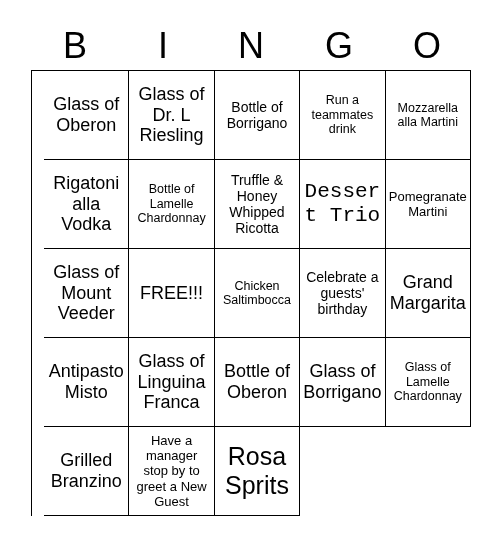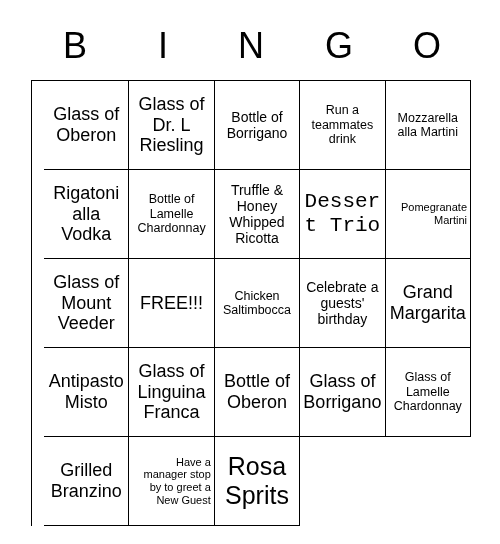--- a/index.html
+++ b/index.html
@@ -35,21 +35,21 @@
     justify-content: center;
     font-size: 36px;
     line-height: 1;
     font-weight: 400;
     letter-spacing: 0px;
     color: #000000;
   }
   #grid {
     position: absolute;
     left: 31px;
-    top: 80px;
+    top: 70px;
     width: 440px;
     height: 446px;
     display: grid;
     grid-template-columns: repeat(5, 1fr);
     grid-template-rows: repeat(5, 1fr);
     border-left: 1px solid #000000;
     border-top: 1px solid #000000;
     box-sizing: border-box;
     background: #ffffff;
     padding-left: 12px;
@@ -70,21 +70,21 @@
     display: block;
     width: 100%;
     line-height: 1.16;
     word-wrap: break-word;
   }
   .size-xl  { font-size: 25px; }
   .size-lg  { font-size: 21px; font-family: Liberation Mono, monospace; }
   .size-md  { font-size: 18px; }
   .size-sm  { font-size: 14px; }
   .size-xs  { font-size: 12.5px; }
-  .size-xxs { font-size: 11px; text-align: right; }
+  .size-xxs { font-size: 13px; }
 </style>
 </head>
 <body>
 
 <div id="card">
 
   <div id="header-row">
     <div class="header-letter">B</div>
     <div class="header-letter">I</div>
     <div class="header-letter">N</div>

